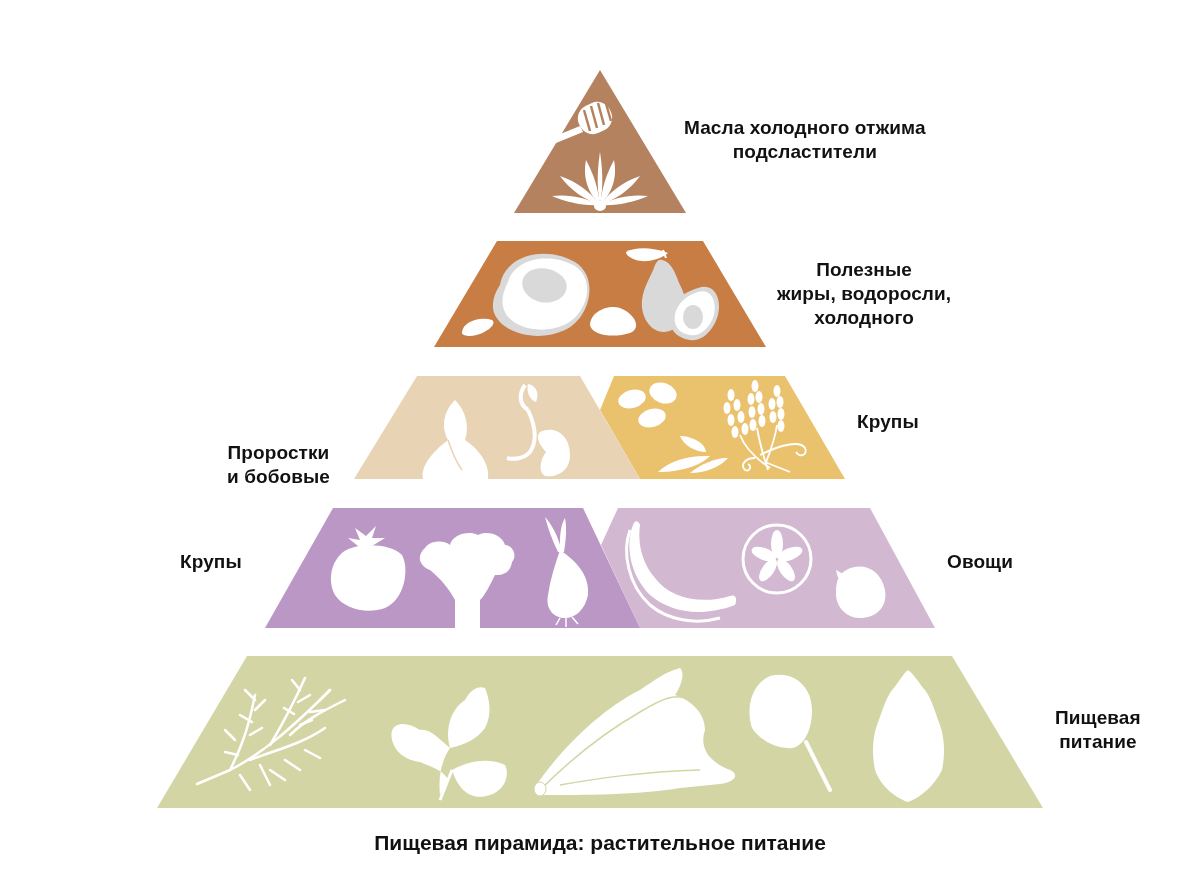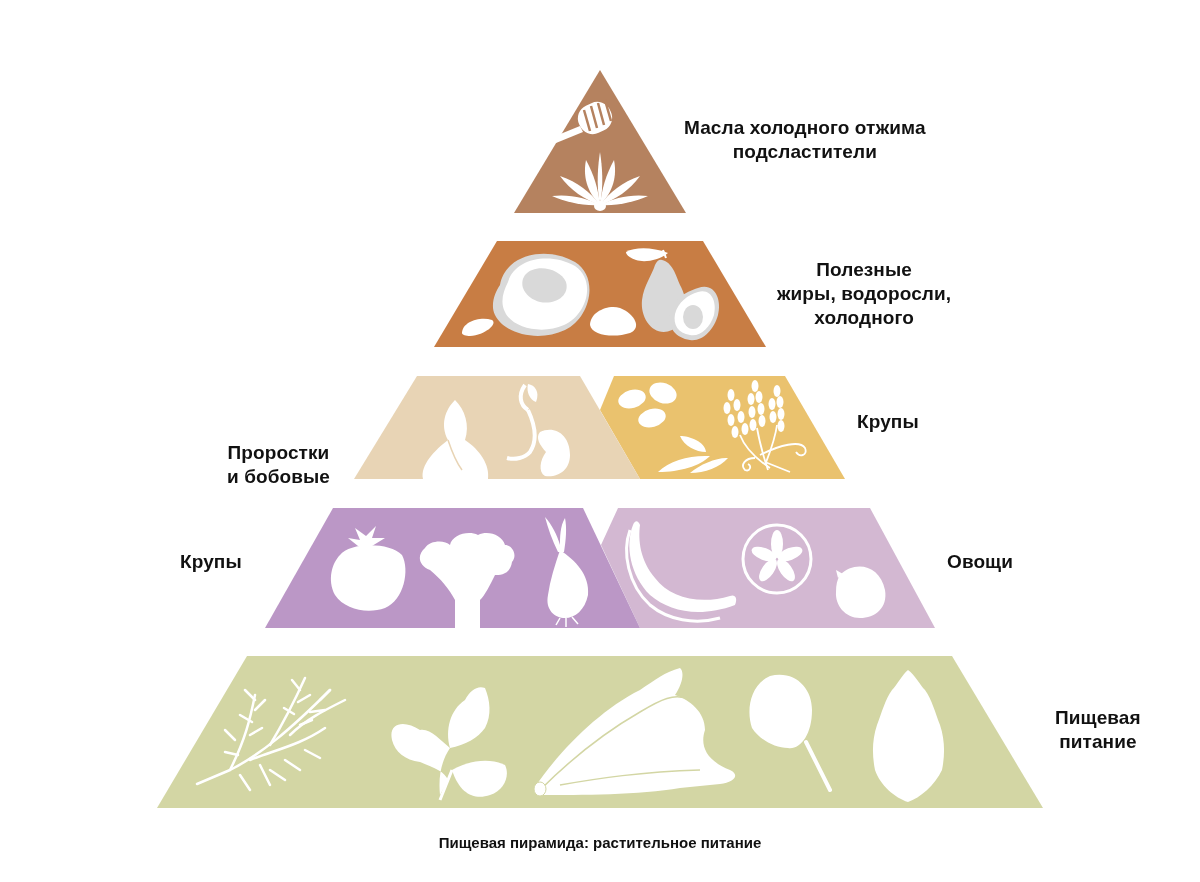--- a/index.html
+++ b/index.html
@@ -3,21 +3,21 @@
 <meta charset="utf-8">
 <style>
   html, body { margin: 0; padding: 0; background: #ffffff; }
   body { width: 1200px; height: 882px; position: relative; overflow: hidden;
          font-family: "Liberation Sans", "DejaVu Sans", sans-serif; color: #111111; }
   #pyramid { position: absolute; left: 0; top: 0; width: 1200px; height: 882px; }
   .label { position: absolute; font-weight: bold; font-size: 19px; line-height: 24px;
            color: #111111; letter-spacing: 0.1px; white-space: nowrap; text-align: center; }
   .label span { display: block; }
   .caption { position: absolute; left: 0; width: 1200px; top: 829px; text-align: center;
-             font-weight: bold; font-size: 15px; line-height: 28px; color: #111111; }
+             font-weight: bold; font-size: 21px; line-height: 28px; color: #111111; }
 </style>
 </head>
 <body>
 
 <svg id="pyramid" viewBox="0 0 1200 882" xmlns="http://www.w3.org/2000/svg">
 
   <g>
     <polygon class="tile" points="600,70 686,213 514,213" fill="#B5825F"></polygon>
     <g fill="#fff">
       <path d="M553,137 L580,126 L583,132 L556,143 Z"></path>

